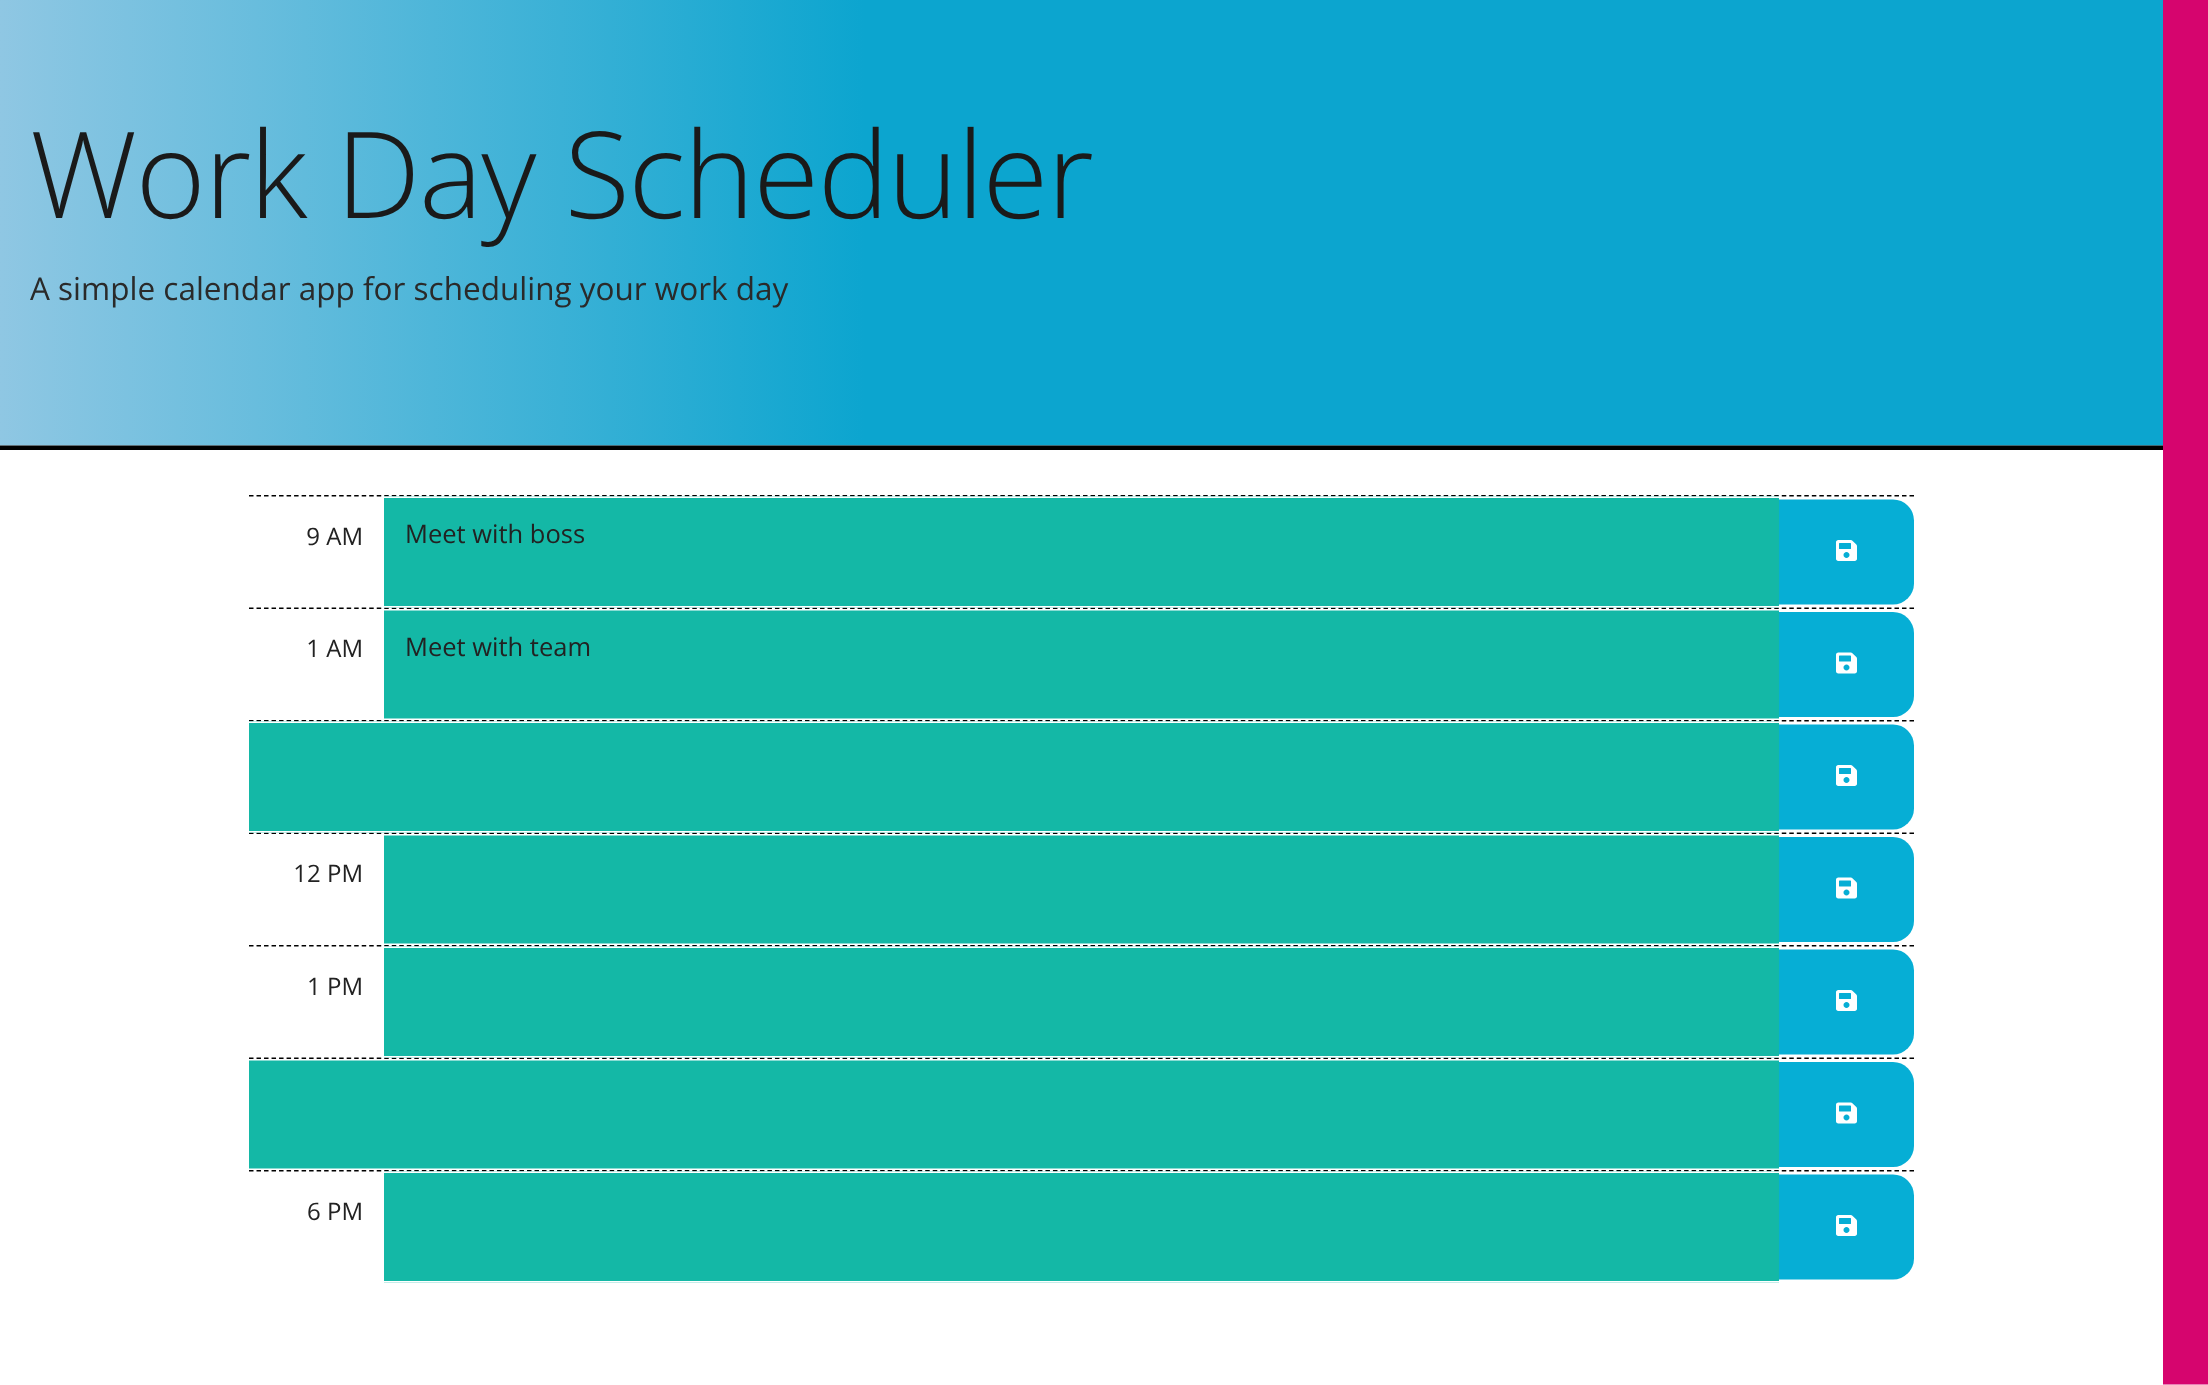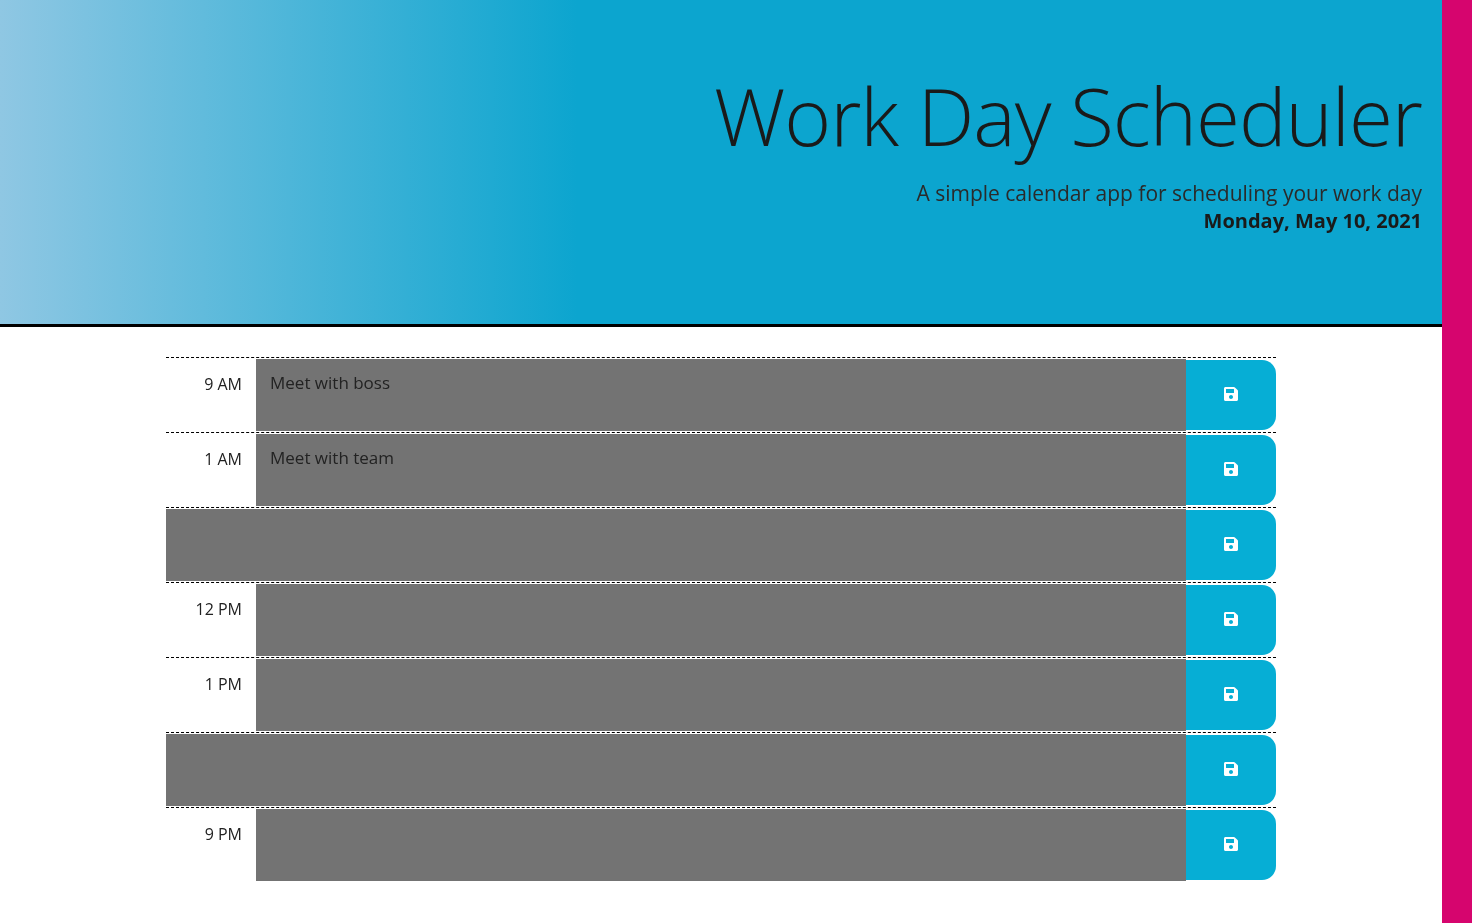--- a/index.html
+++ b/index.html
@@ -5,21 +5,21 @@
     * { box-sizing: border-box; margin: 0; padding: 0; }
     body {
       font-family: 'Open Sans', -apple-system, BlinkMacSystemFont, 'Segoe UI', Arial, sans-serif;
       background: #ffffff;
       border-right: 30px solid #d6056e;
       min-height: 923px;
       overflow-y: scroll;
     }
     .jumbotron {
       background: linear-gradient(to right, #8fc7e3, #0ca5cf 40%, #0ca5cf);
-      text-align: right;
+      text-align: left;
       padding: 60px 20px 90px;
       border-bottom: 3px solid #000;
       margin-bottom: 30px;
     }
     .jumbotron h1 {
       font-size: 80px;
       font-weight: 300;
       color: #1a1a1a;
       margin-bottom: 10px;
       letter-spacing: -1px;
@@ -47,21 +47,21 @@
     .hour {
       flex: 0 0 90px;
       text-align: right;
       padding: 15px 14px 0 0;
       font-size: 16px;
       color: #222;
       font-weight: 400;
     }
     .description {
       flex: 1;
-      background: #737373;
+      background: #14b8a6;
       border: none;
       border-top: 1px solid #fff;
       border-bottom: 1px solid #fff;
       padding: 12px 14px;
       font-size: 17px;
       font-family: inherit;
       color: #222;
       resize: none;
       outline: none;
     }
@@ -87,21 +87,20 @@
     ::-webkit-scrollbar-track { background: #f0f0f0; }
     ::-webkit-scrollbar-thumb { background: #c0c0c0; }
     ::-webkit-scrollbar-button { background: #f0f0f0; height: 16px; }
   </style>
 </head>
 <body>
 
 <header class="jumbotron">
   <h1>Work Day Scheduler</h1>
   <p class="lead">A simple calendar app for scheduling your work day</p>
-  <p class="date">Monday, May 10, 2021</p>
 </header>
 
 <div class="container">
 
   <div class="time-block">
     <div class="hour">9 AM</div>
     <textarea class="description" style="">Meet with boss</textarea>
     <button class="saveBtn">
       <span>
         <svg viewBox="0 0 448 512">
@@ -163,21 +162,21 @@
     <button class="saveBtn">
       <span>
         <svg viewBox="0 0 448 512">
             <path d="M433.941 129.941l-83.882-83.882A48 48 0 0 0 316.118 32H48C21.49 32 0 53.49 0 80v352c0 26.51 21.49 48 48 48h352c26.51 0 48-21.49 48-48V163.882a48 48 0 0 0-14.059-33.941zM224 416c-35.346 0-64-28.654-64-64 0-35.346 28.654-64 64-64s64 28.654 64 64c0 35.346-28.654 64-64 64zm96-304.52V212c0 6.627-5.373 12-12 12H76c-6.627 0-12-5.373-12-12V108c0-6.627 5.373-12 12-12h228.52c3.183 0 6.235 1.264 8.485 3.515l3.48 3.48A11.996 11.996 0 0 1 320 111.48z"></path>
           </svg>
       </span>
     </button>
   </div>
 
   <div class="time-block">
-    <div class="hour">9 PM</div>
+    <div class="hour">6 PM</div>
     <textarea class="description" style=""></textarea>
     <button class="saveBtn">
       <span>
         <svg viewBox="0 0 448 512">
             <path d="M433.941 129.941l-83.882-83.882A48 48 0 0 0 316.118 32H48C21.49 32 0 53.49 0 80v352c0 26.51 21.49 48 48 48h352c26.51 0 48-21.49 48-48V163.882a48 48 0 0 0-14.059-33.941zM224 416c-35.346 0-64-28.654-64-64 0-35.346 28.654-64 64-64s64 28.654 64 64c0 35.346-28.654 64-64 64zm96-304.52V212c0 6.627-5.373 12-12 12H76c-6.627 0-12-5.373-12-12V108c0-6.627 5.373-12 12-12h228.52c3.183 0 6.235 1.264 8.485 3.515l3.48 3.48A11.996 11.996 0 0 1 320 111.48z"></path>
           </svg>
       </span>
     </button>
   </div>
 

